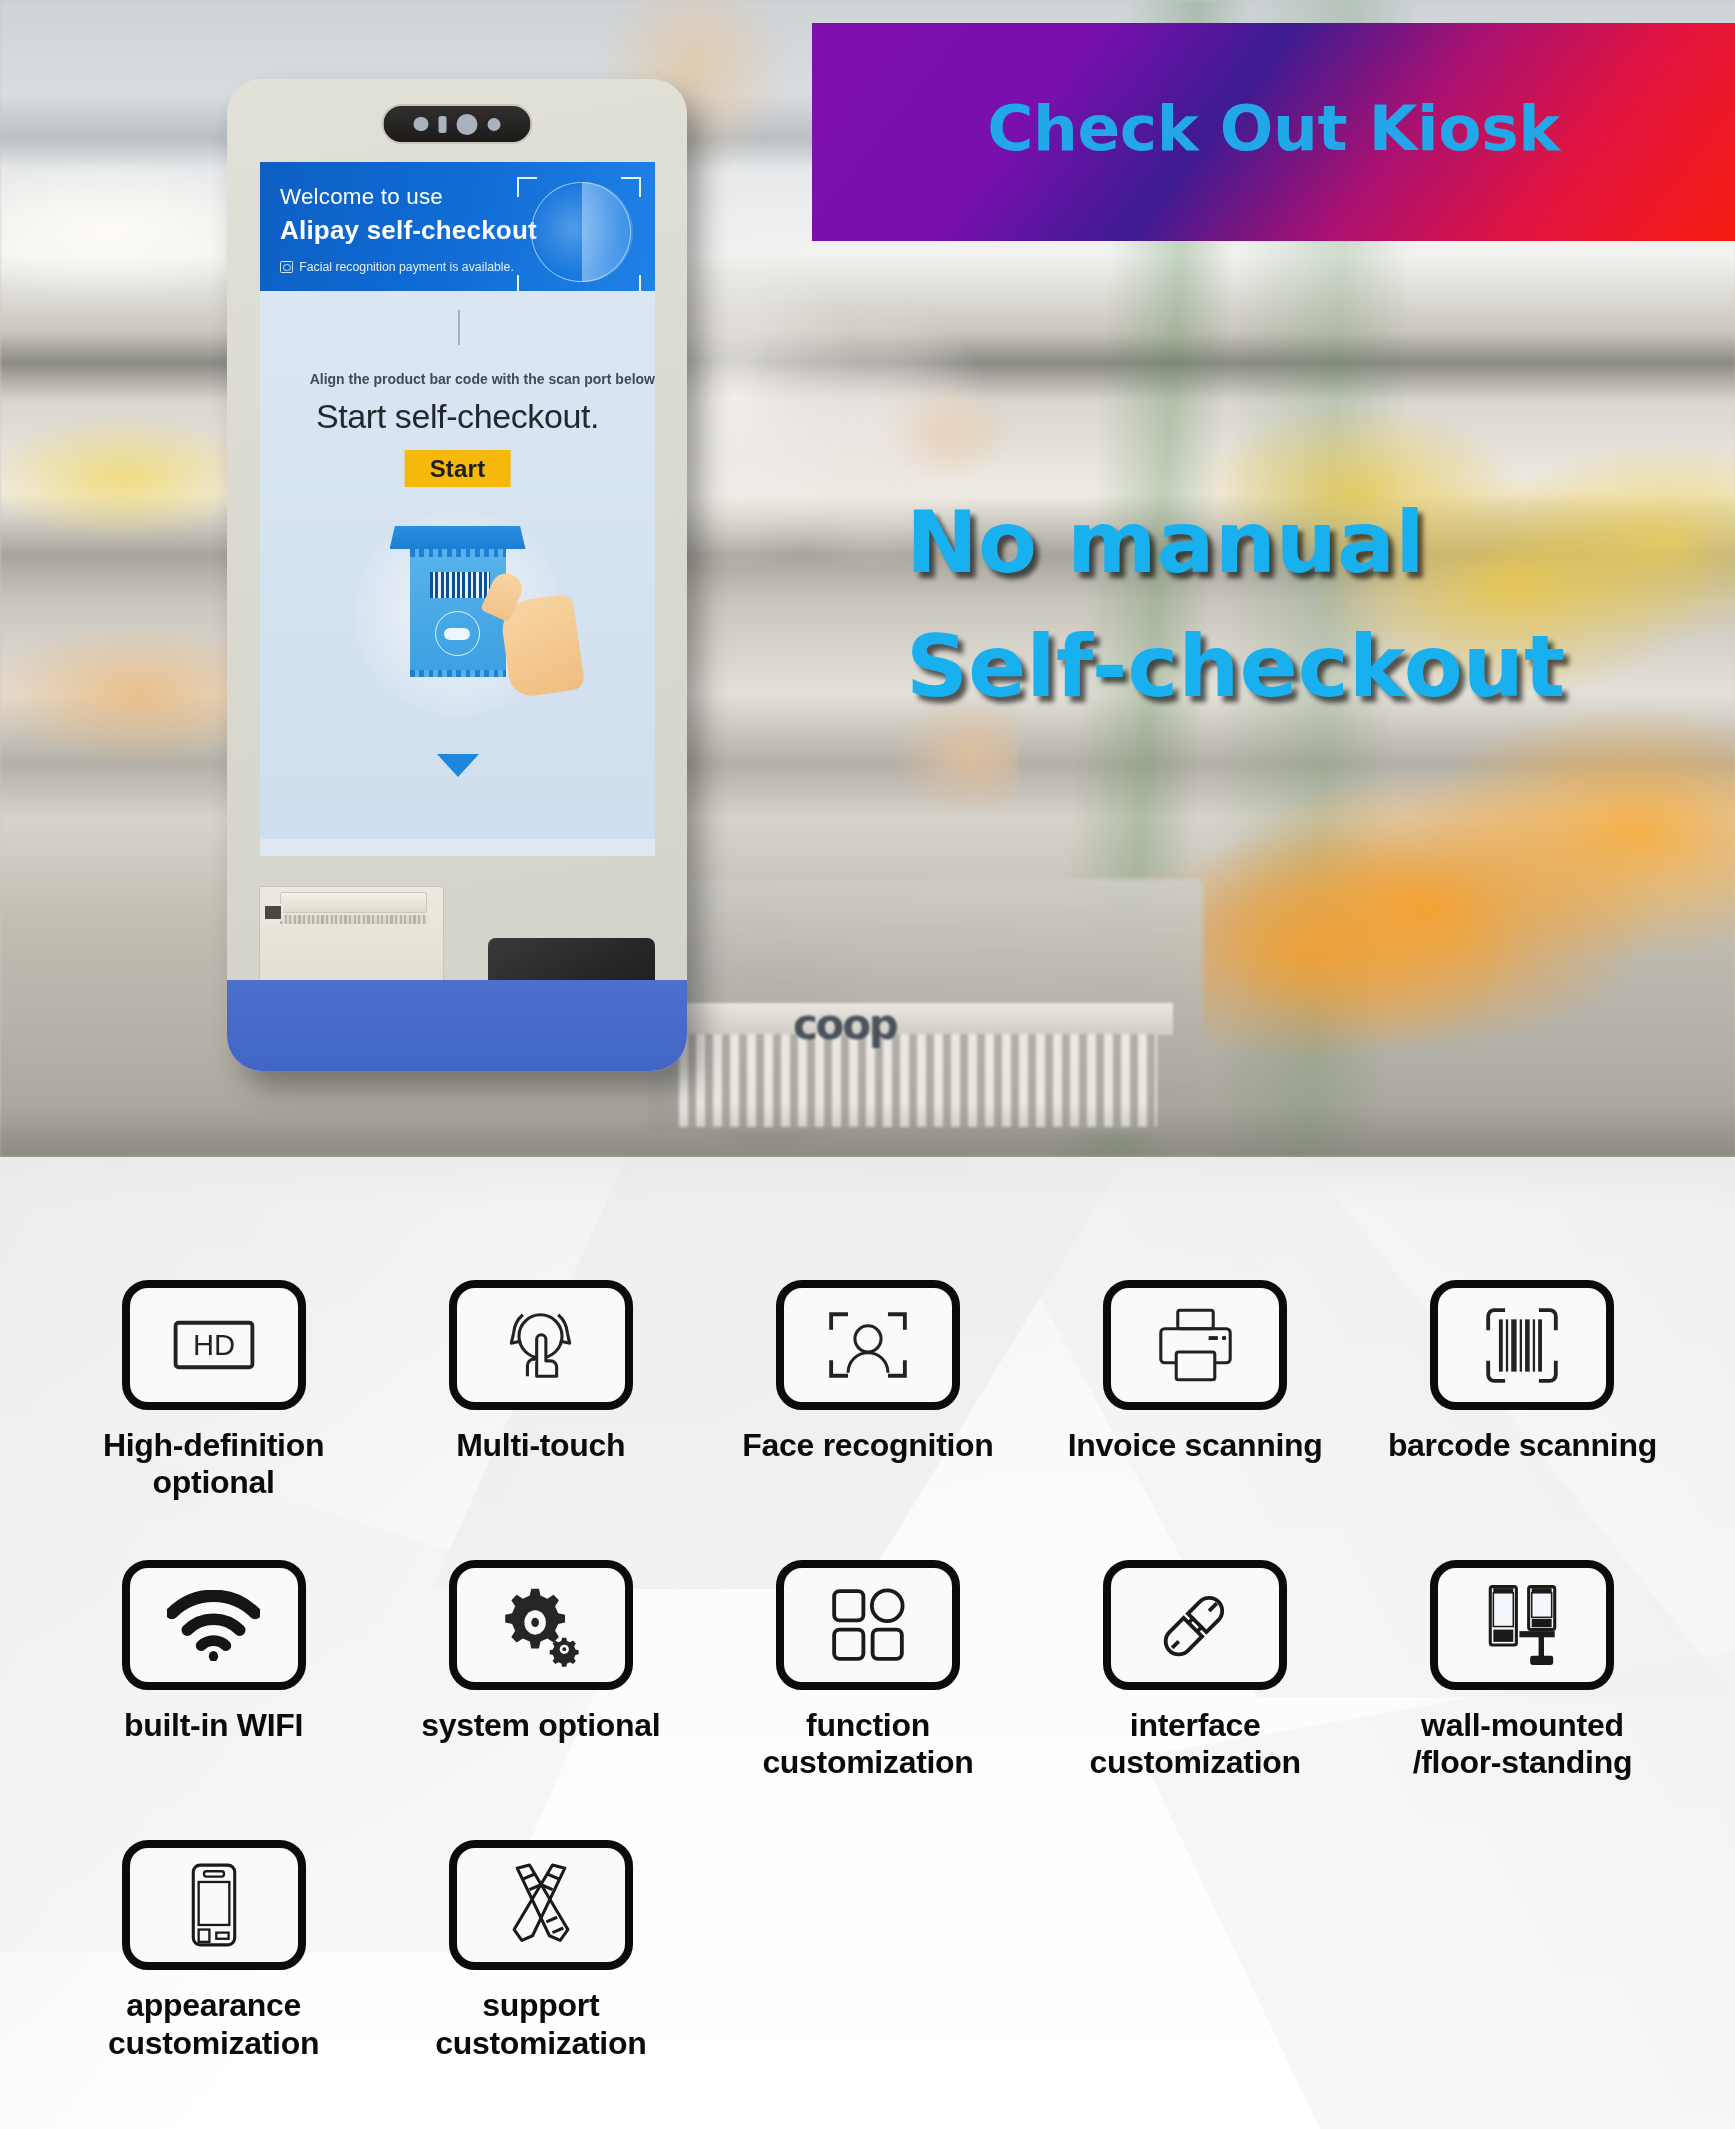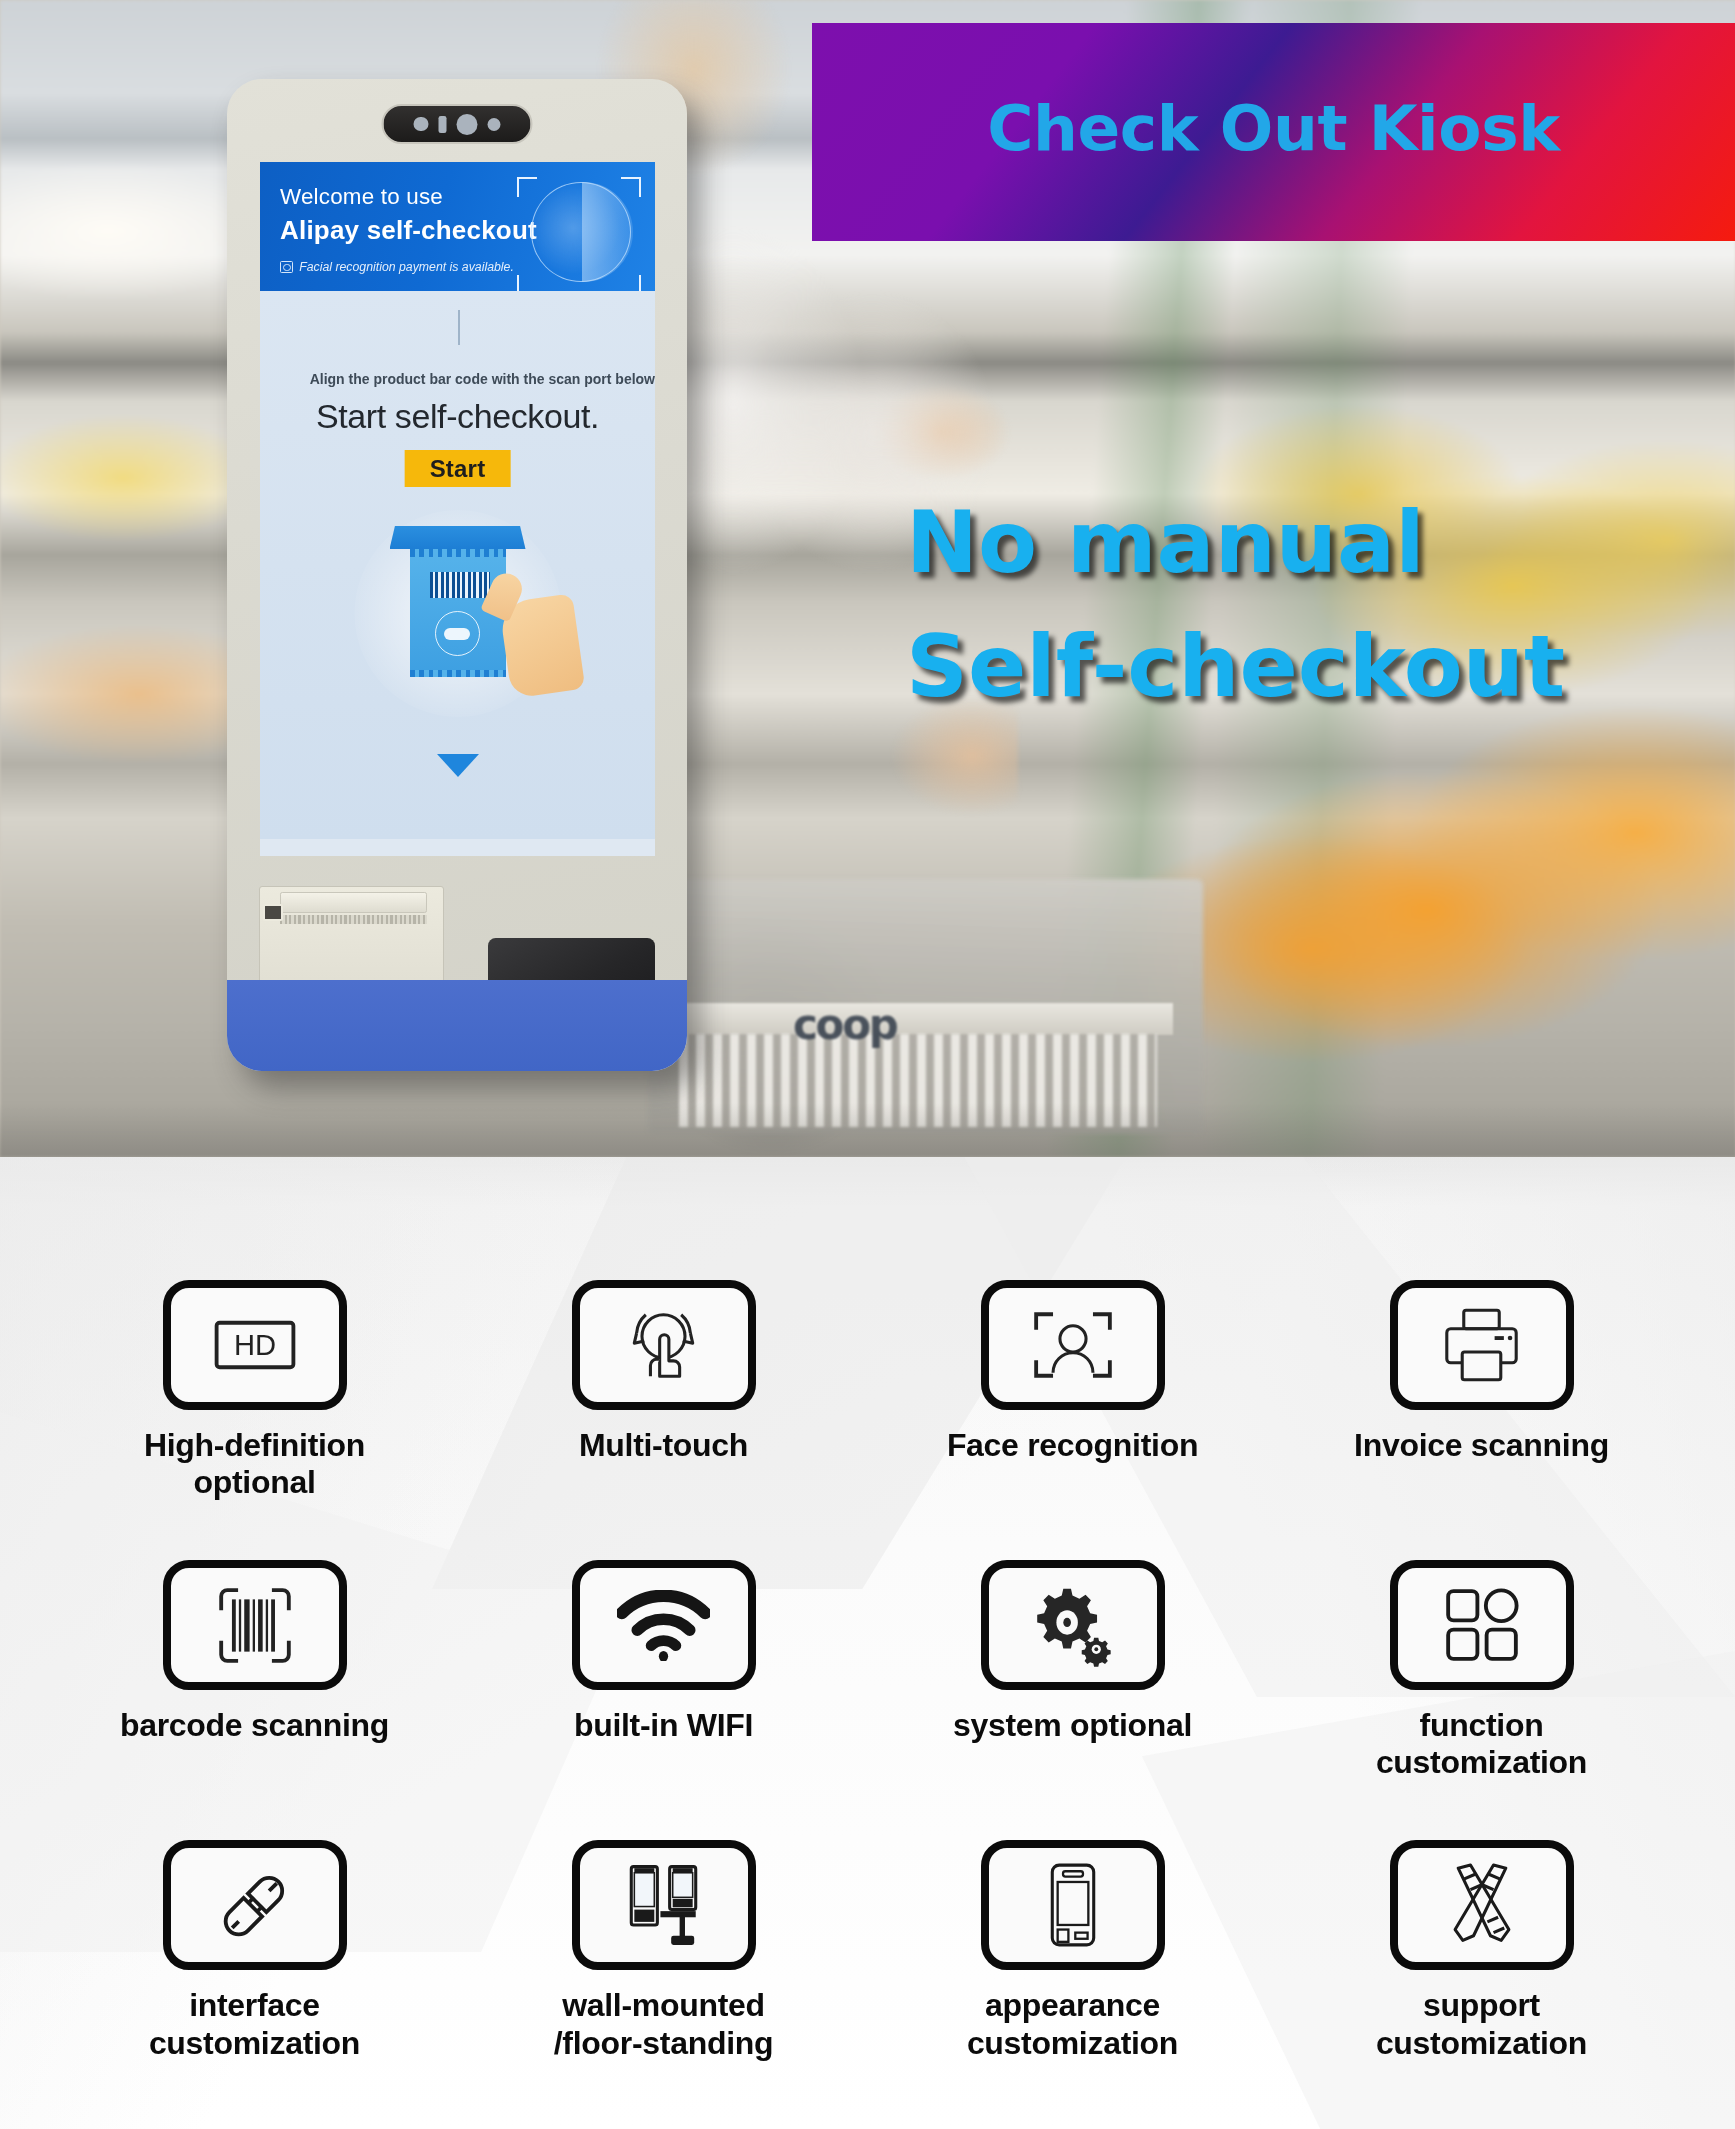--- a/index.html
+++ b/index.html
@@ -144,21 +144,21 @@
   }
   .screen-header {
     position: relative; height: 129px;
     background: linear-gradient(105deg,#0d5fc4 0%, #0f6ad3 45%, #1f82e6 100%);
     padding: 21.6px 0 0 20px; overflow: hidden;
   }
   .sh-l1 { color:#fff; font-size: 22.4px; font-weight: 400; letter-spacing:0.2px; }
   .sh-l2 { color:#fff; font-size: 26px; font-weight: 600; margin-top: 5.4px; letter-spacing:0.2px; }
   .sh-note {
     color: #e3eefb; font-size: 12.3px; margin-top: 14px;
-    display: flex; align-items: center; gap: 6.2px; font-style: italic;
+    display: flex; align-items: center; gap: 6.2px;
   }
   .face-chip {
     width: 13px; height: 11.6px; border: 1.5px solid #d4e6fa; border-radius: 1.5px;
     position: relative; flex: 0 0 auto;
   }
   .face-chip::after {
     content:''; position:absolute; left:2.3px; top:1.5px; width:5.4px; height:5.4px;
     border-radius:50%; border:1.5px solid #d4e6fa;
   }
   .sh-graphic {
@@ -298,21 +298,21 @@
     clip-path: polygon(28% 0, 100% 0, 62% 100%, 0 100%); }
   .facet.f2 { left: 964px; top: 0; width: 771px; height: 540px;
     clip-path: polygon(0 0, 44% 0, 100% 100%, 38% 100%); background: rgba(238,238,238,.5); }
   .facet.f3 { left: 0px; top: 255px; width: 633px; height: 540px;
     clip-path: polygon(0 0, 100% 36%, 76% 100%, 0 100%); background: rgba(241,241,241,.55); }
   .facet.f4 { left: 1142px; top: 494px; width: 594px; height: 478px;
     clip-path: polygon(0 22%, 100% 0, 100% 100%, 30% 100%); background: rgba(240,240,240,.5); }
 
   .grid {
     position: relative; z-index: 2;
-    display: grid; grid-template-columns: repeat(4, 1fr);
+    display: grid; grid-template-columns: repeat(5, 1fr);
     row-gap: 59px;
     padding: 0 50px;
   }
   .cell { display: flex; flex-direction: column; align-items: center; }
   .icon-box {
     width: 184px; height: 130px;
     border: 8.5px solid #0b0b0b; border-radius: 26px;
     display: flex; align-items: center; justify-content: center;
     background: #fafafa;
   }

